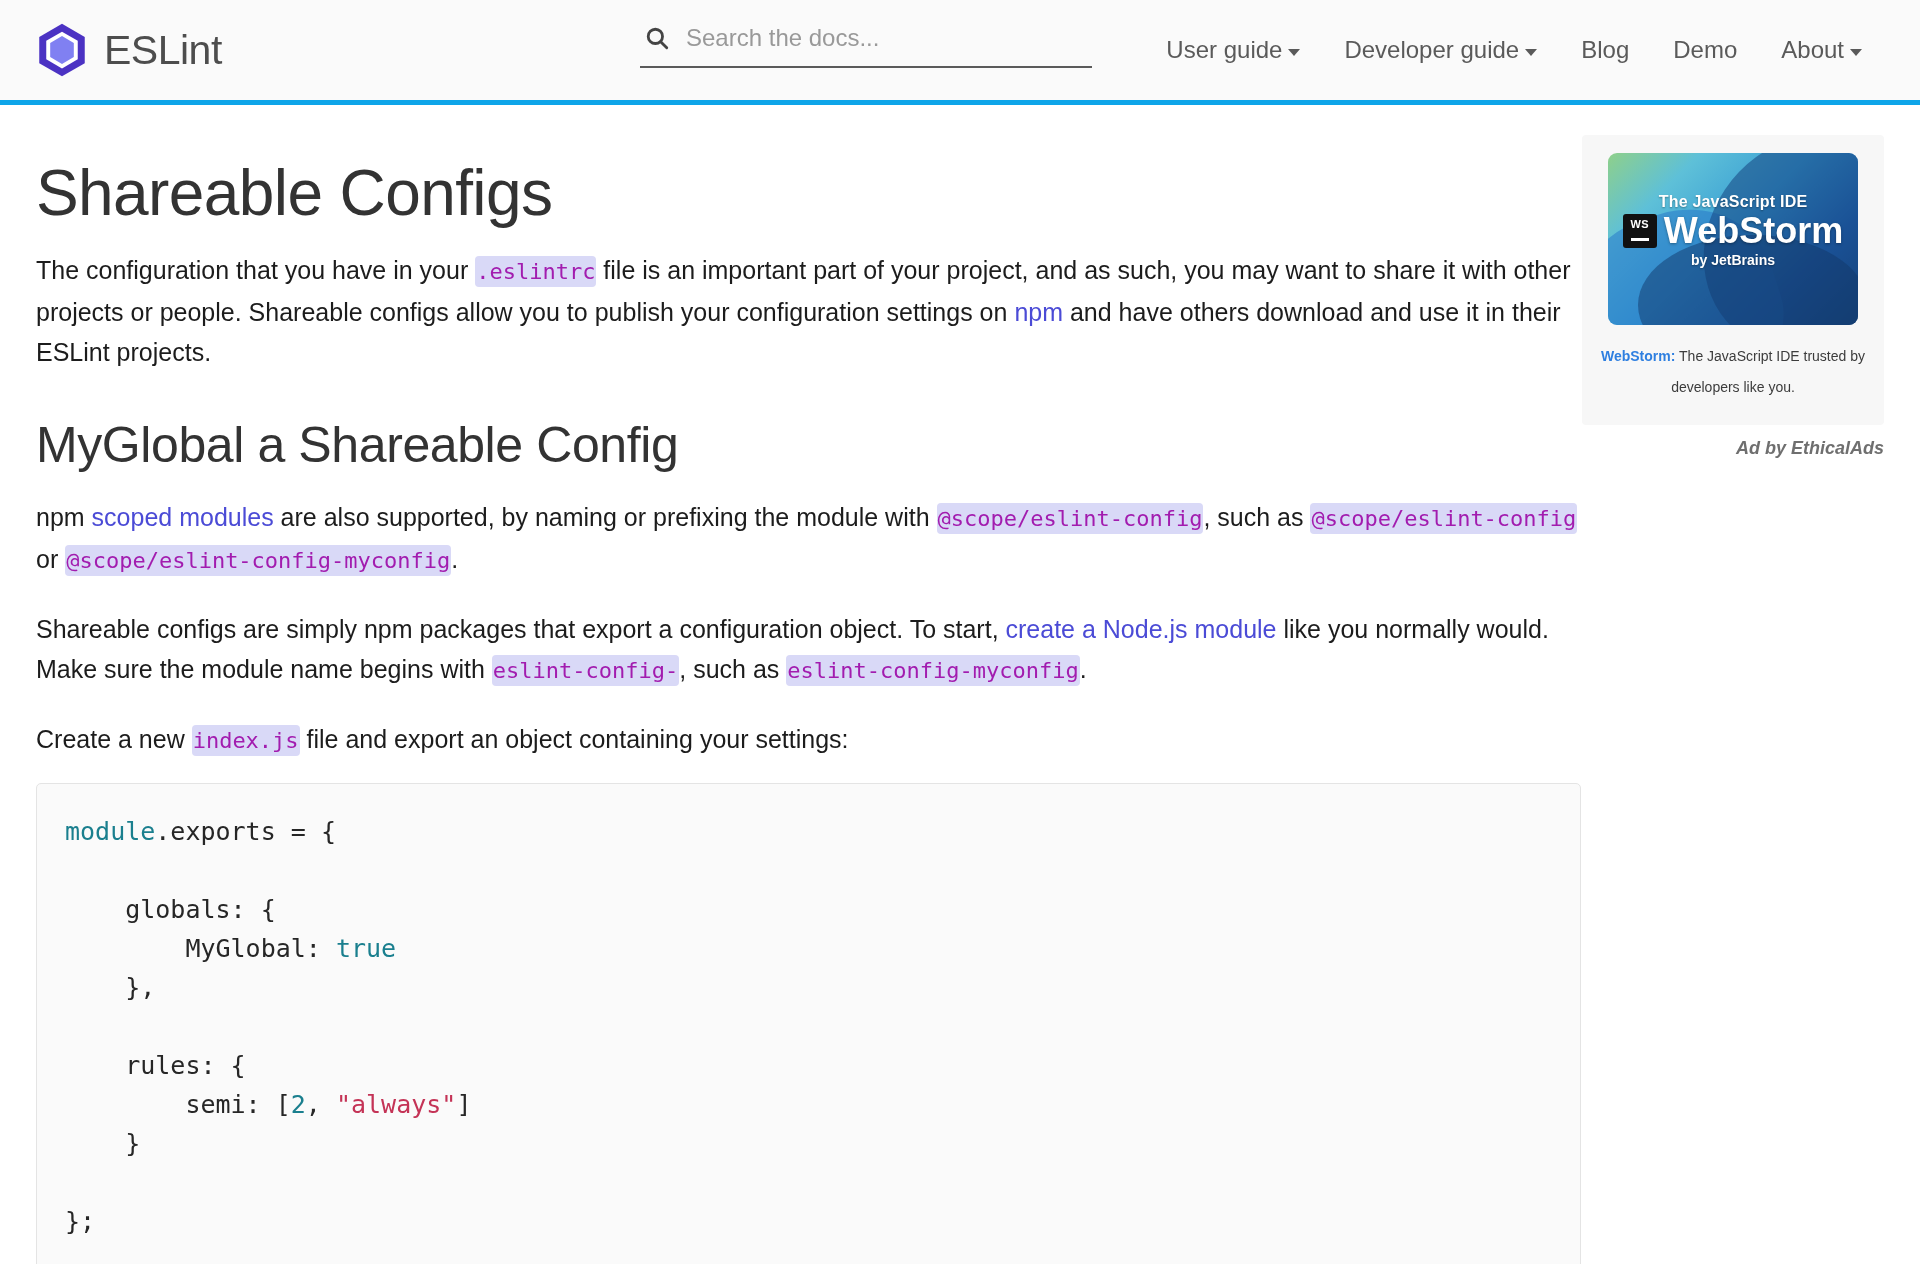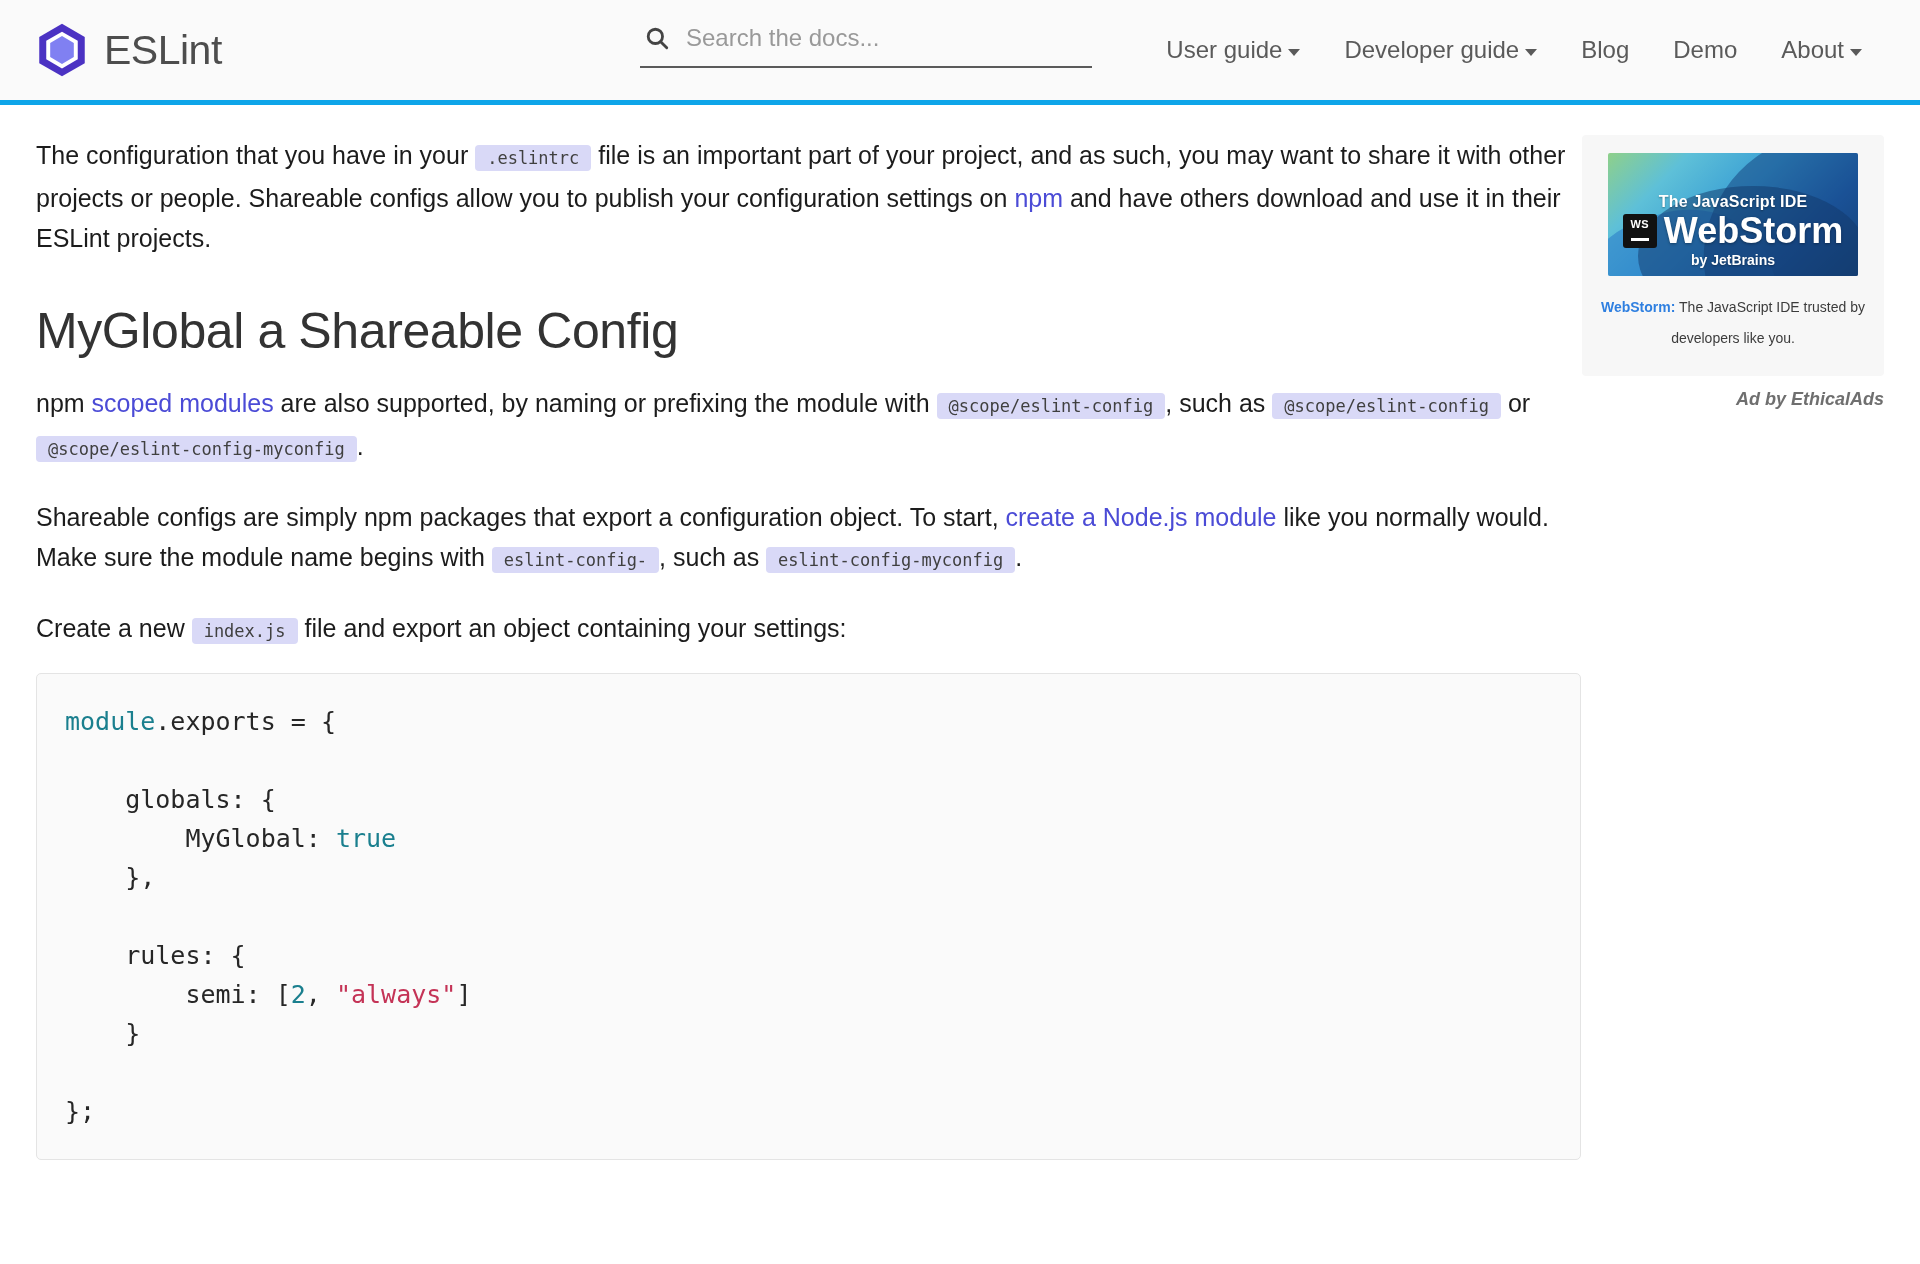--- a/index.html
+++ b/index.html
@@ -120,23 +120,23 @@
     margin: 0 0 28px 0;
     max-width: 1545px;
   }
   p.para.tight { margin-bottom: 22px; }
 
   a.link { color: #4b4bd6; text-decoration: none; }
 
   code.inline {
     font-family: "DejaVu Sans Mono", monospace;
     background: #d9d9f7;
-    color: #404040;
-    font-size: 17px;
-    padding: 3px 12px;
+    color: #a21caf;
+    font-size: 22px;
+    padding: 3px 1px;
     border-radius: 4px;
     white-space: nowrap;
   }
 
   
   .codeblock {
     background: #fafafa;
     border: 1px solid #e4e4e4;
     border-radius: 5px;
     padding: 26px 24px 26px 26px;
@@ -165,23 +165,23 @@
     z-index: 5;
   }
   .ad-card {
     background: #f7f7f7;
     border-radius: 4px;
     padding: 18px 16px 22px 16px;
     text-align: center;
   }
   .ad-image {
     width: 250px;
-    height: 123px;
+    height: 172px;
     margin: 0 auto 16px auto;
-    border-radius: 2px;
+    border-radius: 9px;
     position: relative;
     overflow: hidden;
     background: linear-gradient(135deg,#8fd08a 0%,#5ec0d8 22%,#3a9fd4 48%,#1f5fae 75%,#16406f 100%);
   }
   .ad-image .blob1 {
     position: absolute; left: -30px; top: 60px;
     width: 200px; height: 180px; border-radius: 50% 50% 40% 60%;
     background: rgba(40,120,200,0.55);
     transform: rotate(-18deg);
   }
@@ -318,20 +318,21 @@
           <div class="ad-by">by JetBrains</div>
         </div>
       </div>
       <div class="ad-text"><span class="ad-strong">WebStorm:</span><span> The JavaScript IDE trusted by developers like you.</span></div>
     </div>
     <div class="ad-credit">Ad by EthicalAds</div>
   </aside>
 
   <main class="content">
 
+    <h1 class="page-title">Shareable Configs</h1>
 
     <p class="para"><span>The configuration that you have in your </span><code class="inline">.eslintrc</code><span> file is an important part of your project, and as such, you may want to share it with other projects or people. Shareable configs allow you to publish your configuration settings on </span><a class="link" href="#">npm</a><span> and have others download and use it in their ESLint projects.</span></p>
 
     <h2 class="section-title">MyGlobal a Shareable Config</h2>
 
     <p class="para"><span>npm </span><a class="link" href="#">scoped modules</a><span> are also supported, by naming or prefixing the module with </span><code class="inline">@scope/eslint-config</code><span>, such as </span><code class="inline">@scope/eslint-config</code><span> or </span><code class="inline">@scope/eslint-config-myconfig</code><span>.</span></p>
 
     <p class="para"><span>Shareable configs are simply npm packages that export a configuration object. To start, </span><a class="link" href="#">create a Node.js module</a><span> like you normally would. Make sure the module name begins with </span><code class="inline">eslint-config-</code><span>, such as </span><code class="inline">eslint-config-myconfig</code><span>.</span></p>
 
     <p class="para tight"><span>Create a new </span><code class="inline">index.js</code><span> file and export an object containing your settings:</span></p>

